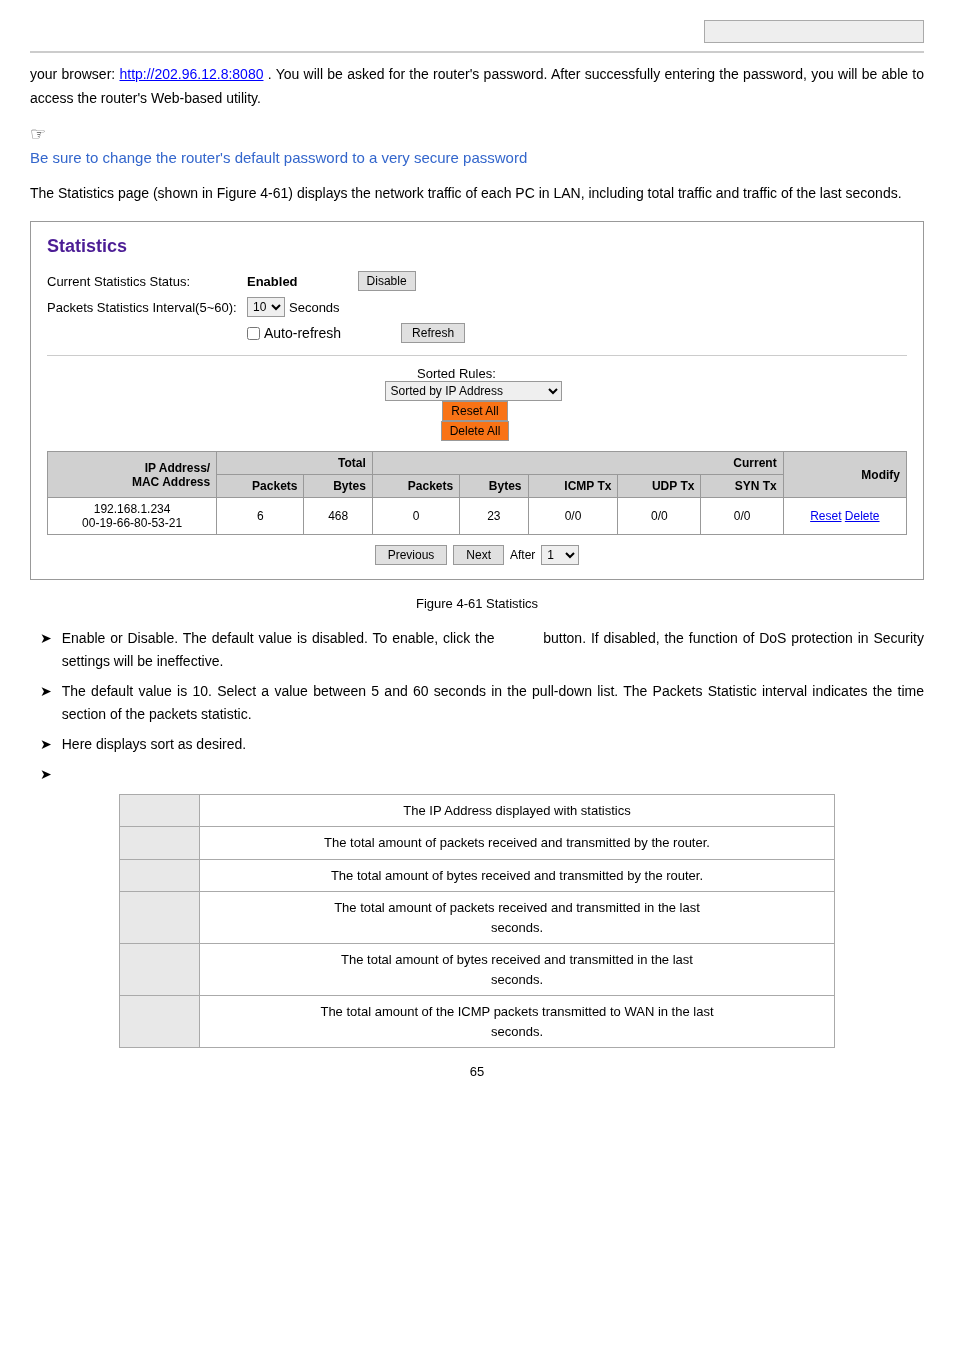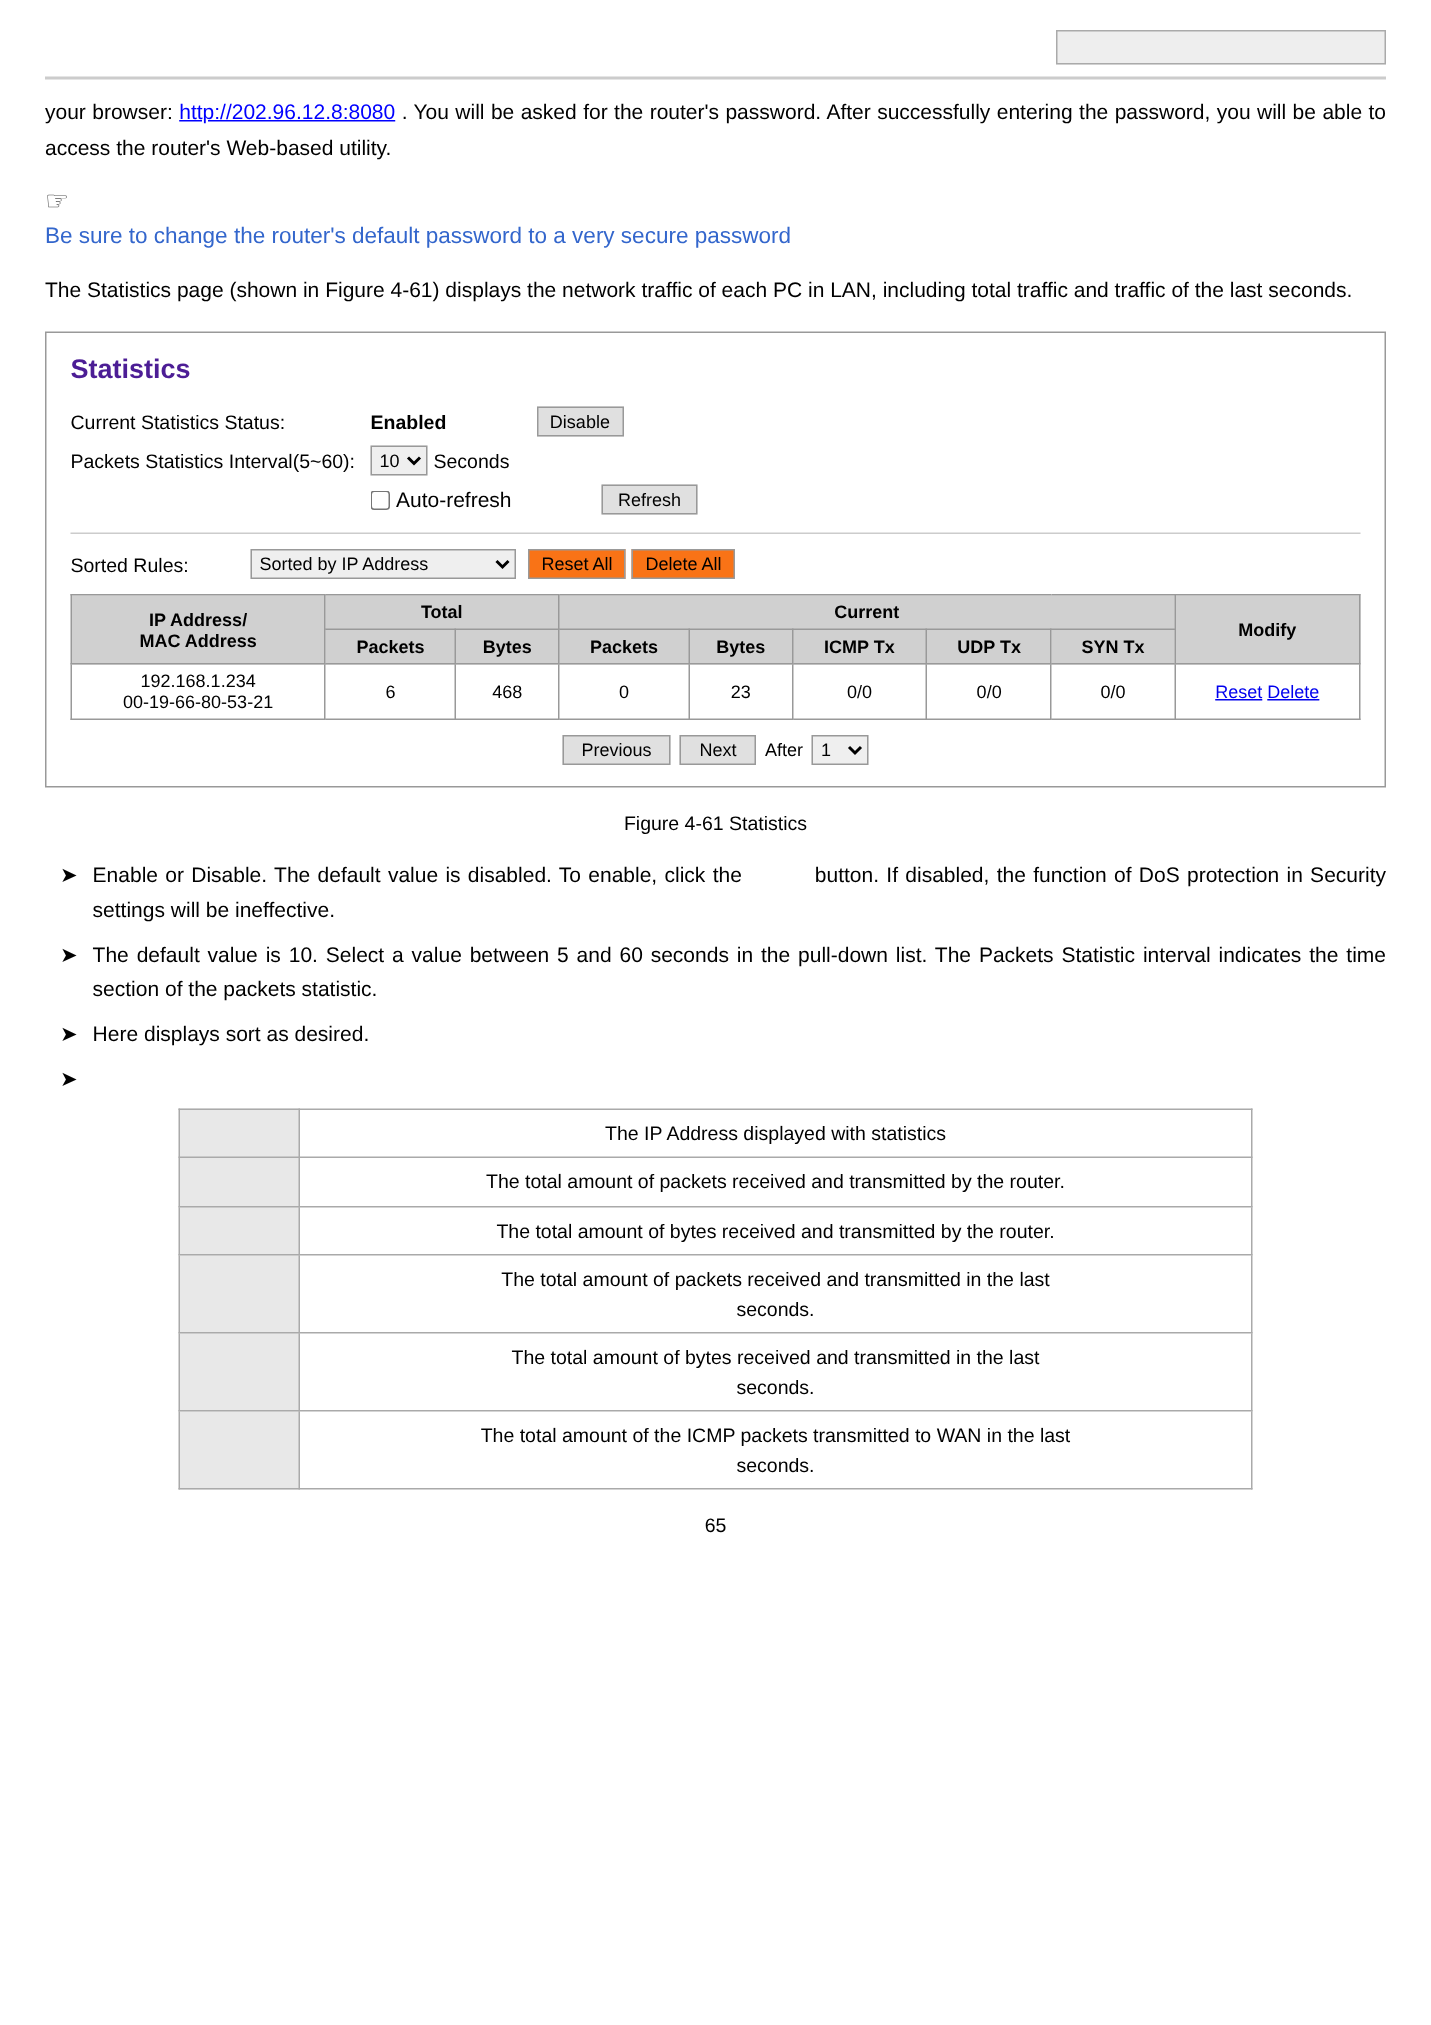--- a/index.html
+++ b/index.html
@@ -120,20 +120,21 @@
       cursor: pointer;
       margin-left: 60px;
     }
 
     .sorted-rules-row {
       display: flex;
       align-items: center;
       margin-bottom: 10px;
       border-top: 1px solid #ccc;
       padding-top: 10px;
+      flex-direction: column;
     }
     .sorted-rules-label {
       font-size: 13px;
       min-width: 120px;
     }
     .sorted-select {
       font-size: 12px;
       border: 1px solid #999;
       padding: 1px;
       margin-right: 8px;
@@ -155,20 +156,21 @@
       margin-bottom: 10px;
     }
     .stats-table th, .stats-table td {
       border: 1px solid #999;
       padding: 4px 6px;
       text-align: center;
     }
     .stats-table th {
       background: #d0d0d0;
       font-weight: bold;
+      text-align: right;
     }
     .header-total {
       background: #c8c8c8;
     }
     .header-current {
       background: #c8c8c8;
     }
 
     .pagination-row {
       display: flex;

